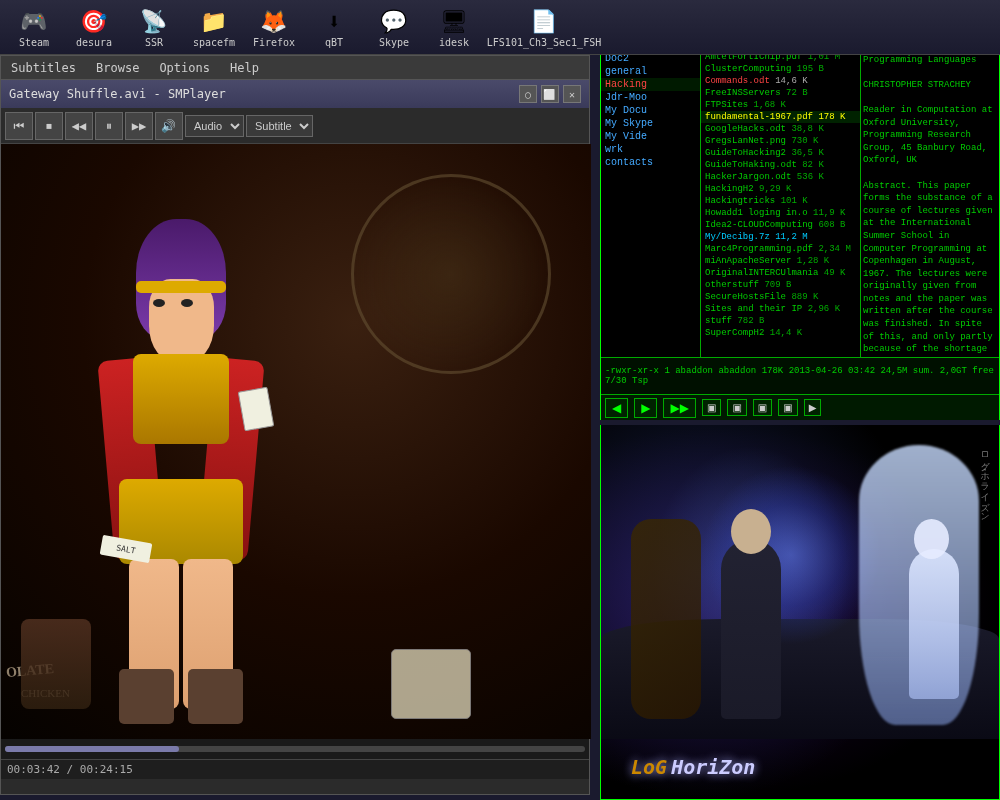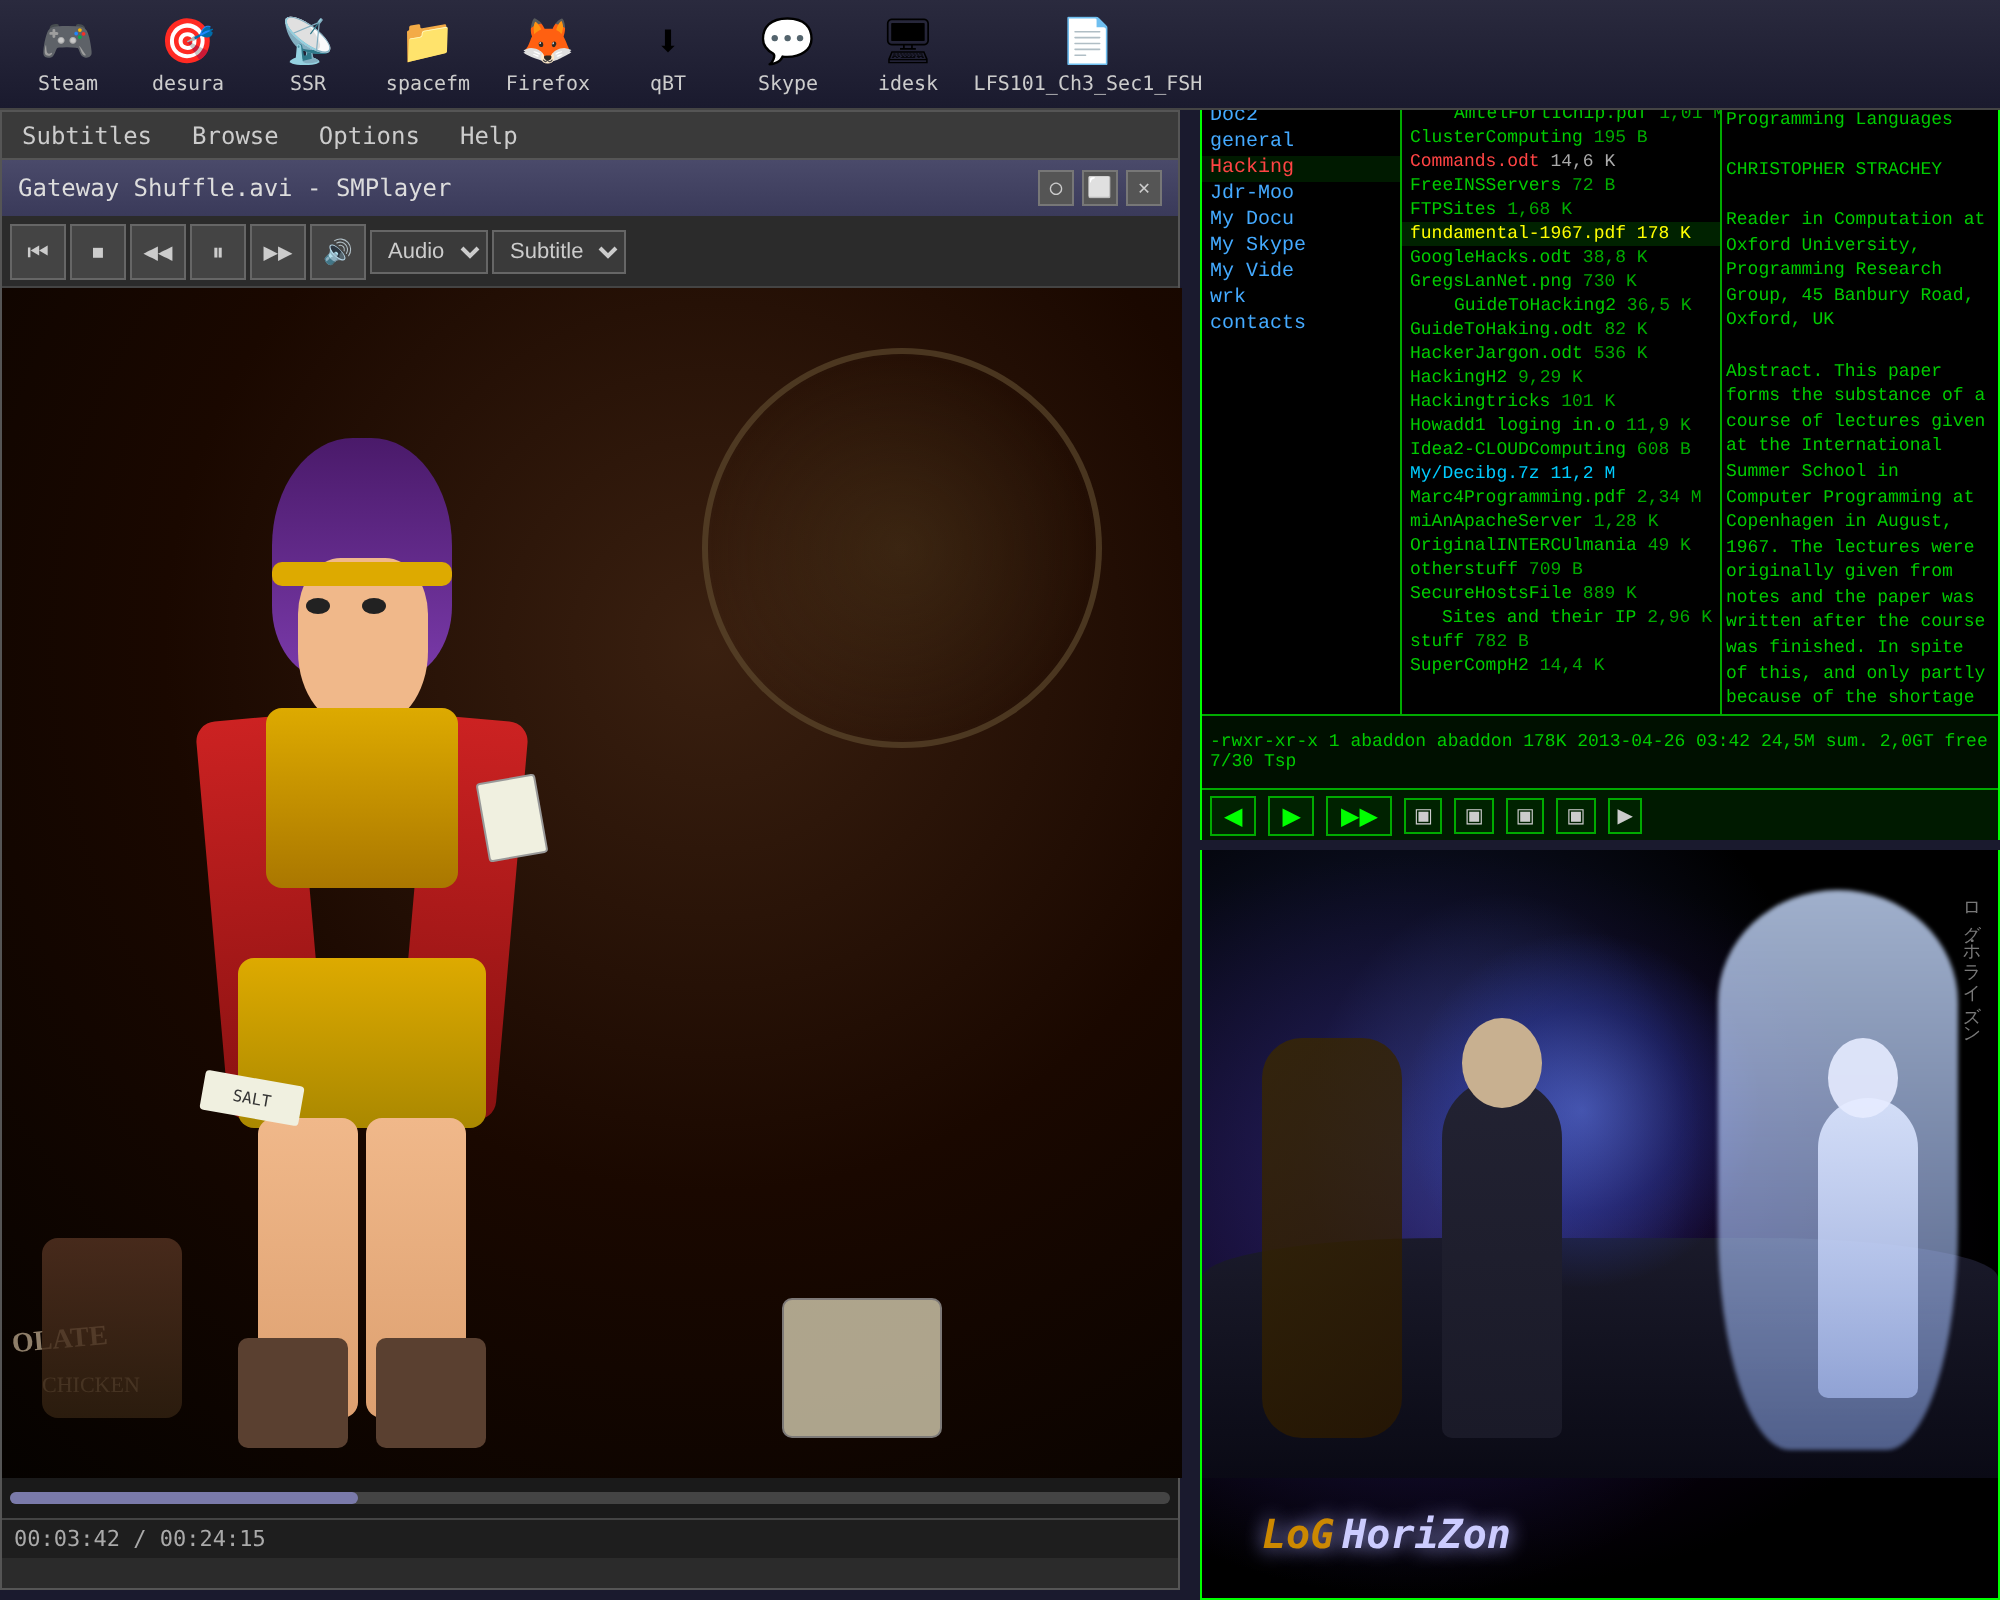--- a/index.html
+++ b/index.html
@@ -565,42 +565,42 @@
       <div class="panel-item dir-item">Jdr-Moo</div>
       <div class="panel-item dir-item">My Docu</div>
       <div class="panel-item dir-item">My Skype</div>
       <div class="panel-item dir-item">My Vide</div>
       <div class="panel-item dir-item">wrk</div>
       <div class="panel-item dir-item">contacts</div>
     </div>
 
     <div id="ranger-middle-panel">
       <div class="panel-item" style="font-size:9px;">6279-13000-1-P8.pdf <span style="color:#0a0">409 K</span></div>
-      <div class="panel-item" style="font-size:9px;margin-left:22px;">AmtelFortIChip.pdf <span style="color:#0a0">1,01 M</span></div>
+      <div class="panel-item" style="font-size:9px;">AmtelFortIChip.pdf <span style="color:#0a0">1,01 M</span></div>
       <div class="panel-item" style="font-size:9px;">ClusterComputing <span style="color:#0a0">195 B</span></div>
       <div class="panel-item highlighted" style="font-size:9px;color:#ff4444;">Commands.odt <span style="color:#aaa">14,6 K</span></div>
       <div class="panel-item" style="font-size:9px;">FreeINSServers <span style="color:#0a0">72 B</span></div>
       <div class="panel-item" style="font-size:9px;">FTPSites <span style="color:#0a0">1,68 K</span></div>
       <div class="panel-item selected-file" style="font-size:9px;background:#002200;color:#ff0;">fundamental-1967.pdf <span style="color:#ff0">178 K</span></div>
       <div class="panel-item" style="font-size:9px;">GoogleHacks.odt <span style="color:#0a0">38,8 K</span></div>
       <div class="panel-item" style="font-size:9px;">GregsLanNet.png <span style="color:#0a0">730 K</span></div>
-      <div class="panel-item" style="font-size:9px;margin-left:22px;">GuideToHacking2 <span style="color:#0a0">36,5 K</span></div>
+      <div class="panel-item" style="font-size:9px;">GuideToHacking2 <span style="color:#0a0">36,5 K</span></div>
       <div class="panel-item" style="font-size:9px;">GuideToHaking.odt <span style="color:#0a0">82 K</span></div>
       <div class="panel-item" style="font-size:9px;">HackerJargon.odt <span style="color:#0a0">536 K</span></div>
       <div class="panel-item" style="font-size:9px;">HackingH2 <span style="color:#0a0">9,29 K</span></div>
       <div class="panel-item" style="font-size:9px;">Hackingtricks <span style="color:#0a0">101 K</span></div>
       <div class="panel-item" style="font-size:9px;">Howadd1 loging in.o <span style="color:#0a0">11,9 K</span></div>
       <div class="panel-item" style="font-size:9px;">Idea2-CLOUDComputing <span style="color:#0a0">608 B</span></div>
       <div class="panel-item" style="font-size:9px;color:#0cf;">My/Decibg.7z <span style="color:#0cf">11,2 M</span></div>
       <div class="panel-item" style="font-size:9px;">Marc4Programming.pdf <span style="color:#0a0">2,34 M</span></div>
       <div class="panel-item" style="font-size:9px;">miAnApacheServer <span style="color:#0a0">1,28 K</span></div>
       <div class="panel-item" style="font-size:9px;">OriginalINTERCUlmania <span style="color:#0a0">49 K</span></div>
       <div class="panel-item" style="font-size:9px;">otherstuff <span style="color:#0a0">709 B</span></div>
       <div class="panel-item" style="font-size:9px;">SecureHostsFile <span style="color:#0a0">889 K</span></div>
-      <div class="panel-item" style="font-size:9px;text-align:right;">Sites and their IP <span style="color:#0a0">2,96 K</span></div>
+      <div class="panel-item" style="font-size:9px;">Sites and their IP <span style="color:#0a0">2,96 K</span></div>
       <div class="panel-item" style="font-size:9px;">stuff <span style="color:#0a0">782 B</span></div>
       <div class="panel-item" style="font-size:9px;">SuperCompH2 <span style="color:#0a0">14,4 K</span></div>
     </div>
 
     <div id="ranger-right-panel">
       <div style="color:#0c0;font-size:9px;line-height:1.4;">
         Fundamental Concepts in Programming Languages<br><br>
         CHRISTOPHER STRACHEY<br><br>
         Reader in Computation at Oxford University, Programming Research Group, 45 Banbury Road, Oxford, UK<br><br>
         Abstract. This paper forms the substance of a course of lectures given at the International Summer School in Computer Programming at Copenhagen in August, 1967. The lectures were originally given from notes and the paper was written after the course was finished. In spite of this, and only partly because of the shortage of time, the<br>

